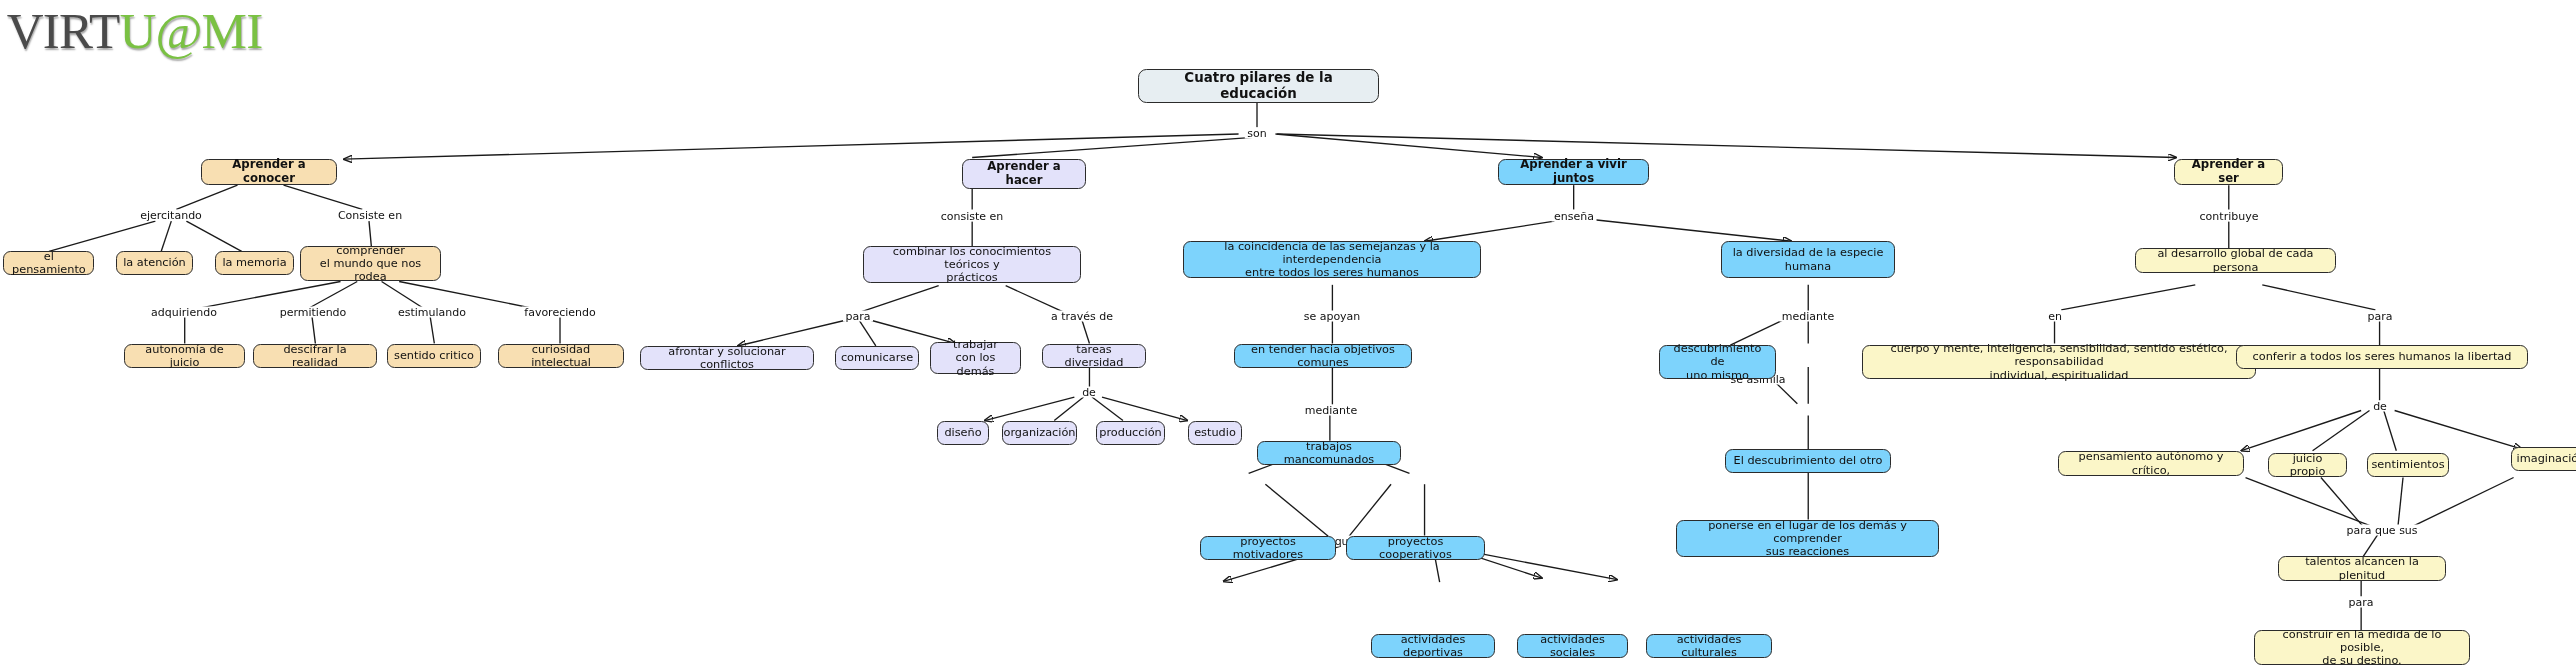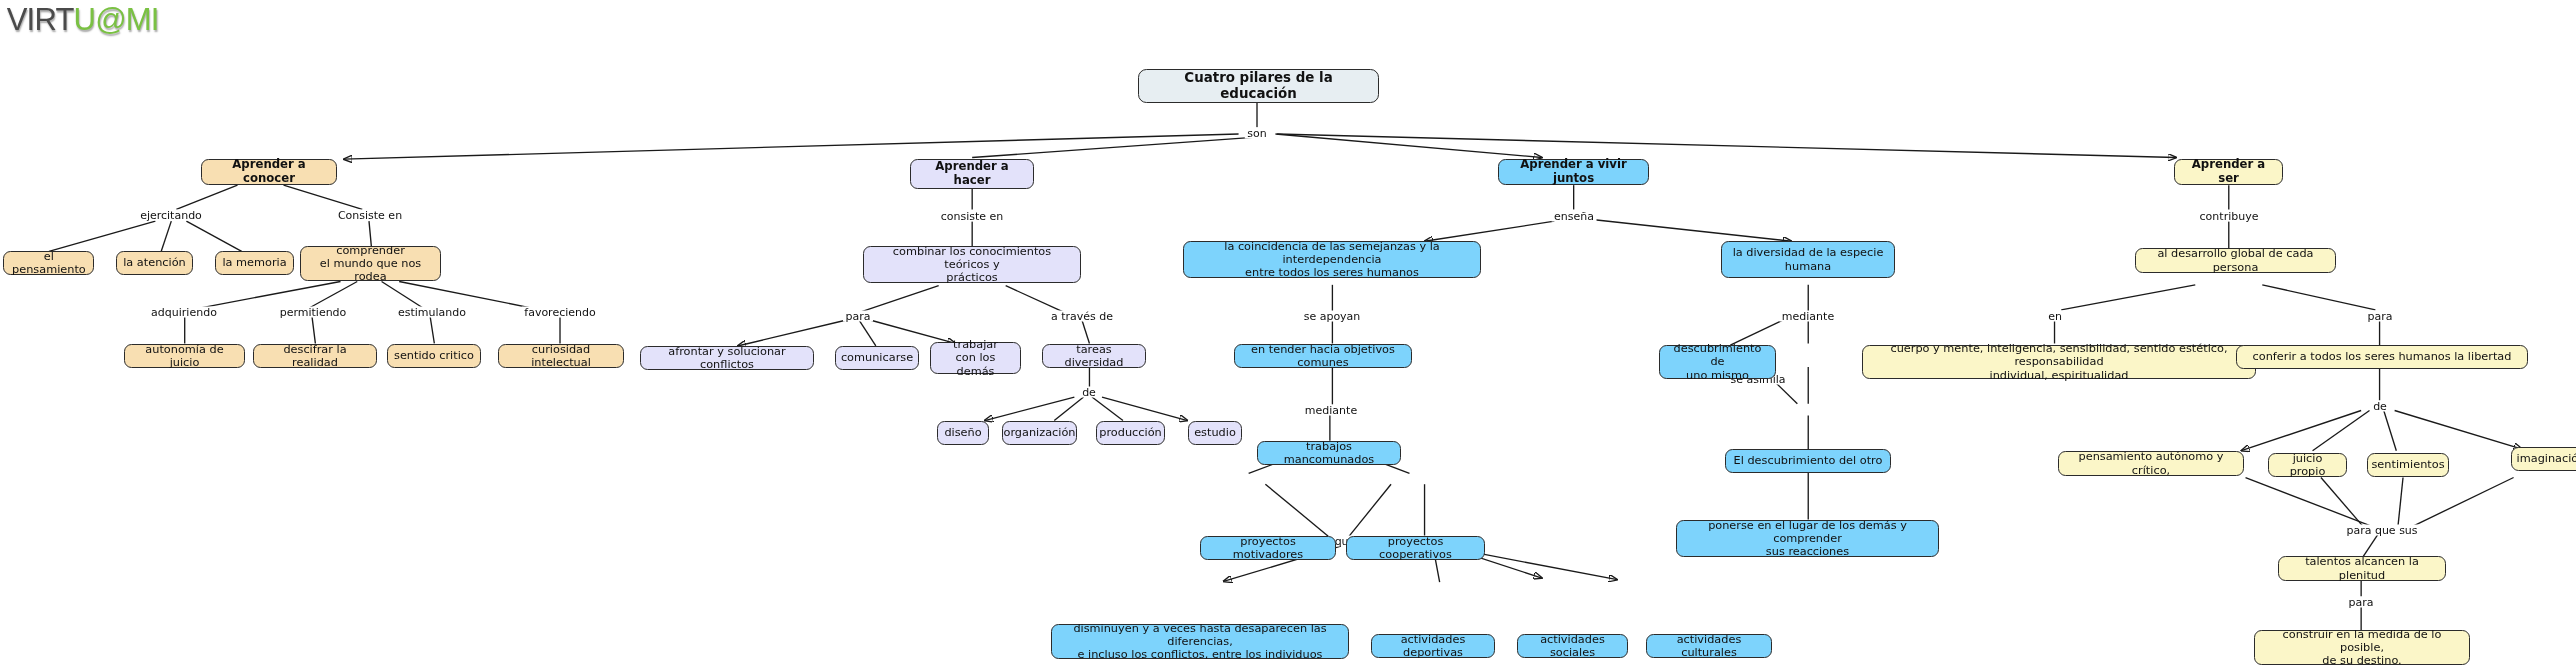--- a/index.html
+++ b/index.html
@@ -10,22 +10,22 @@
   #canvas{
     position:relative;
     width:2576px;
     height:666px;
     background:#ffffff;
     overflow:hidden;
   }
   
   #logo{
     position:absolute;left:6.7px;top:1.7px;
-    font-family:Liberation Sans, sans-serif;
-    font-size:31px;
+    font-family:Liberation Serif, serif;
+    font-size:51px;
     font-weight:400;
     letter-spacing:-0.8px;
     white-space:nowrap;
     text-shadow:0.8px 1.7px 1.7px rgba(0,0,0,.35);
   }
   #logo .dark{color:#4a4a4a;}
   #logo .green{color:#7ac143;}
 
   
   #edges{position:absolute;left:0;top:0;width:2576px;height:666px;pointer-events:none;}
@@ -194,21 +194,21 @@
   <div class="elabel" style="left:2229px;top:216px">contribuye</div>
   <div class="elabel" style="left:2055px;top:316px">en</div>
   <div class="elabel" style="left:2380px;top:316px">para</div>
   <div class="elabel" style="left:2380px;top:406px">de</div>
   <div class="elabel" style="left:2382px;top:530px">para que sus</div>
   <div class="elabel" style="left:2361px;top:602px">para</div>
 
   <div class="node root" style="left:1138px;top:69px;width:241px;height:34px">Cuatro pilares de la educación</div>
 
   <div class="node tan pillar" style="left:201px;top:159px;width:136px;height:26px">Aprender a conocer</div>
-  <div class="node lav pillar" style="left:910px;top:159px;width:124px;height:30px">Aprender a hacer</div>
+  <div class="node lav pillar" style="left:962px;top:159px;width:124px;height:30px">Aprender a hacer</div>
   <div class="node grn pillar" style="left:1498px;top:159px;width:151px;height:26px">Aprender a vivir juntos</div>
   <div class="node yel pillar" style="left:2174px;top:159px;width:109px;height:26px">Aprender a ser</div>
 
   <div class="node tan" style="left:3.4px;top:251px;width:91px;height:23.5px">el pensamiento</div>
   <div class="node tan" style="left:116px;top:251px;width:77px;height:23.5px">la atención</div>
   <div class="node tan" style="left:215px;top:251px;width:79px;height:23.5px">la memoria</div>
   <div class="node tan" style="left:300px;top:246px;width:141px;height:35px">comprender
 el mundo que nos rodea</div>
 
   <div class="node tan" style="left:124px;top:344px;width:121px;height:23.5px">autonomía de juicio</div>
@@ -239,22 +239,20 @@
 uno mismo</div>
 
   <div class="node grn" style="left:1725px;top:449px;width:166px;height:23.5px">El descubrimiento del otro</div>
   <div class="node grn" style="left:1676px;top:520px;width:263px;height:37px">ponerse en el lugar de los demás y comprender
 sus reacciones</div>
 
   <div class="node grn" style="left:1257px;top:441px;width:144px;height:23.5px">trabajos mancomunados</div>
   <div class="node grn" style="left:1200px;top:536px;width:136px;height:23.5px">proyectos motivadores</div>
   <div class="node grn" style="left:1346px;top:536px;width:139px;height:23.5px">proyectos cooperativos</div>
 
-  <div class="node grn" style="left:1051px;top:624px;width:298px;height:35px">disminuyen y a veces hasta desaparecen las diferencias,
-e incluso los conflictos, entre los individuos</div>
   <div class="node grn" style="left:1371px;top:634px;width:124px;height:23.5px">actividades deportivas</div>
   <div class="node grn" style="left:1517px;top:634px;width:111px;height:23.5px">actividades sociales</div>
   <div class="node grn" style="left:1646px;top:634px;width:126px;height:23.5px">actividades culturales</div>
 
   <div class="node yel" style="left:2135px;top:248px;width:201px;height:25px">al desarrollo global de cada persona</div>
   <div class="node yel" style="left:1862px;top:345px;width:394px;height:34px">cuerpo y mente, inteligencia, sensibilidad, sentido estético, responsabilidad
 individual, espiritualidad</div>
   <div class="node yel" style="left:2236px;top:345px;width:292px;height:23.5px">conferir a todos los seres humanos la libertad</div>
 
   <div class="node yel" style="left:2058px;top:451px;width:186px;height:25px">pensamiento autónomo y crítico,</div>

